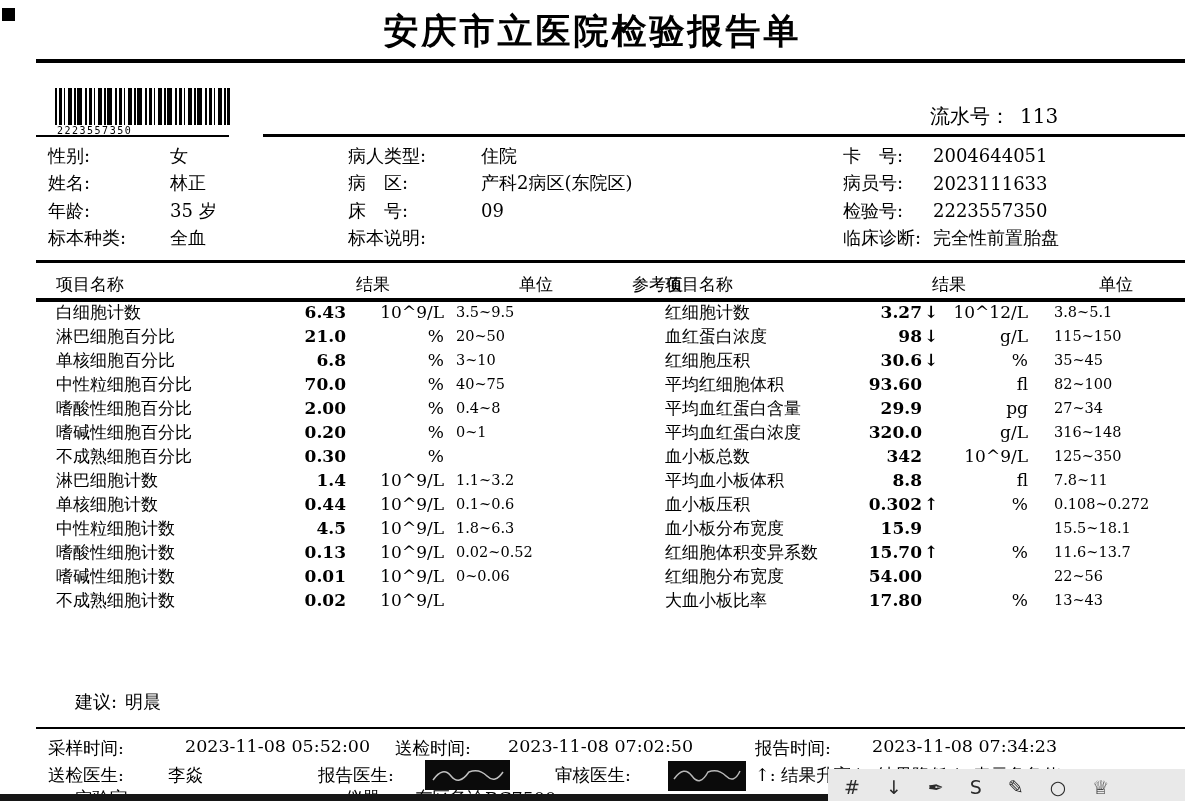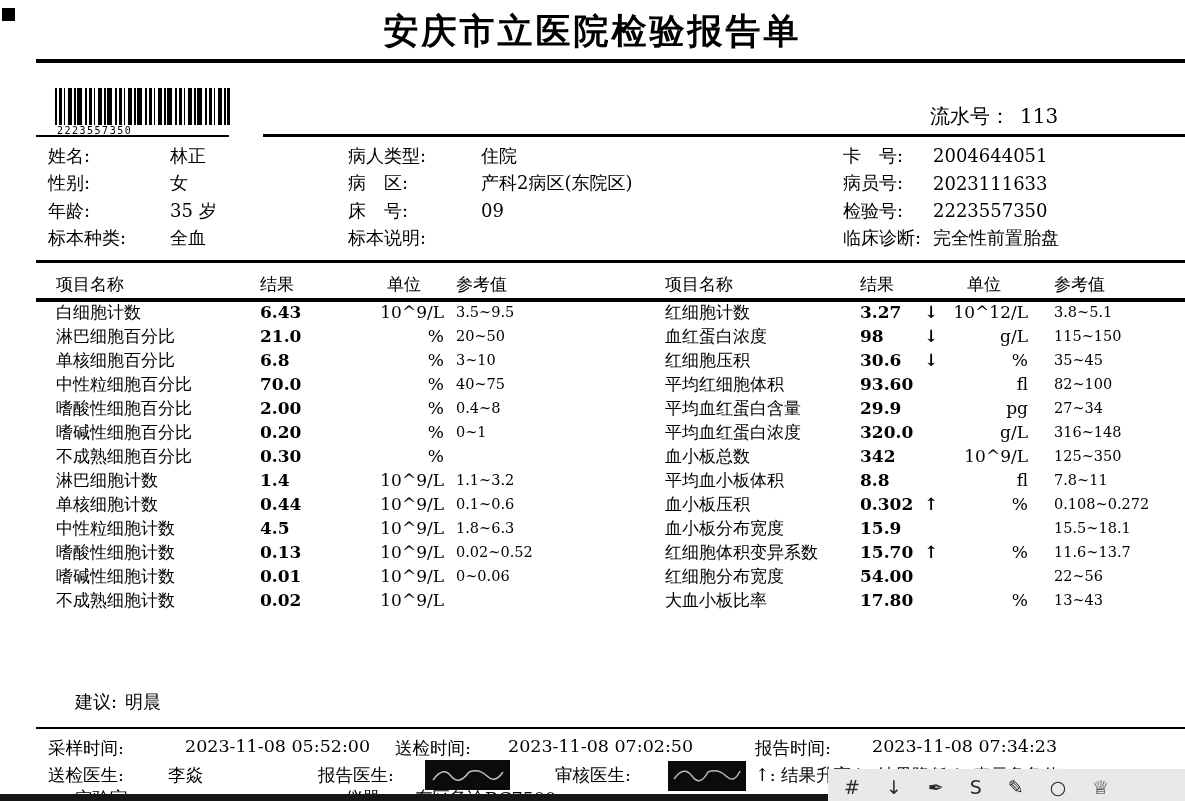--- a/index.html
+++ b/index.html
@@ -28,25 +28,25 @@
   #pcol-1{left:48px;}  #pcol-1 .pl{width:122px;}
   #pcol-2{left:348px;} #pcol-2 .pl{width:133px;}
   #pcol-3{left:795px;margin-left:48px;} #pcol-3 .pl{width:90px;}
 
   .lab-table{position:absolute;top:268px;font-size:17px;}
   #table-left{left:36px;width:604px;}
   #table-right{left:650px;width:535px;}
   .t-head,.t-row{display:grid;align-items:center;}
   #table-left .t-head,#table-left .t-row{grid-template-columns:224px 86px 18px 80px 1fr;}
   #table-right .t-head,#table-right .t-row{grid-template-columns:210px 62px 18px 88px 1fr;}
-  .t-head{height:32px;}
+  .t-head{height:32px;gap:44px;}
   .t-row{height:24px;}
   .c-name{padding-left:20px;white-space:nowrap;}
   #table-right .c-name{padding-left:15px;}
-  .c-result{font-weight:bold;white-space:nowrap;}
+  .c-result{text-align:right;font-weight:bold;white-space:nowrap;}
   .t-head .c-result{font-weight:normal;}
   .c-flag{text-align:center;font-weight:bold;}
   .c-unit{text-align:right;white-space:nowrap;}
   .t-head .c-unit{text-align:center;}
   .c-ref{padding-left:12px;font-size:14.5px;white-space:nowrap;}
   #table-right .c-ref{padding-left:26px;}
   .t-head .c-ref{font-size:17px;}
 
   #suggestion{left:75px;top:690px;font-size:18px;}
   #suggestion .v{margin-left:8px;font-family:Liberation Mono, monospace;}
@@ -74,26 +74,26 @@
 <div class="abs" id="barcode-text">2223557350</div>
 <div class="abs" id="serial">
   <span>流水号：</span><span class="v">113</span>
 </div>
 
 <div class="rule" style="left:36px;top:135px;width:193px;height:2px;"></div>
 <div class="rule" style="left:263px;top:134px;width:922px;height:3px;"></div>
 
 <div class="pcol" id="pcol-1">
     <div class="prow">
+    <span class="pl">性别:</span>
+    <span class="pv">女</span>
+  </div>
+    <div class="prow">
     <span class="pl">姓名:</span>
     <span class="pv">林正</span>
-  </div>
-    <div class="prow">
-    <span class="pl">性别:</span>
-    <span class="pv">女</span>
   </div>
     <div class="prow">
     <span class="pl">年龄:</span>
     <span class="pv">35 岁</span>
   </div>
     <div class="prow">
     <span class="pl">标本种类:</span>
     <span class="pv">全血</span>
   </div>
   </div>

